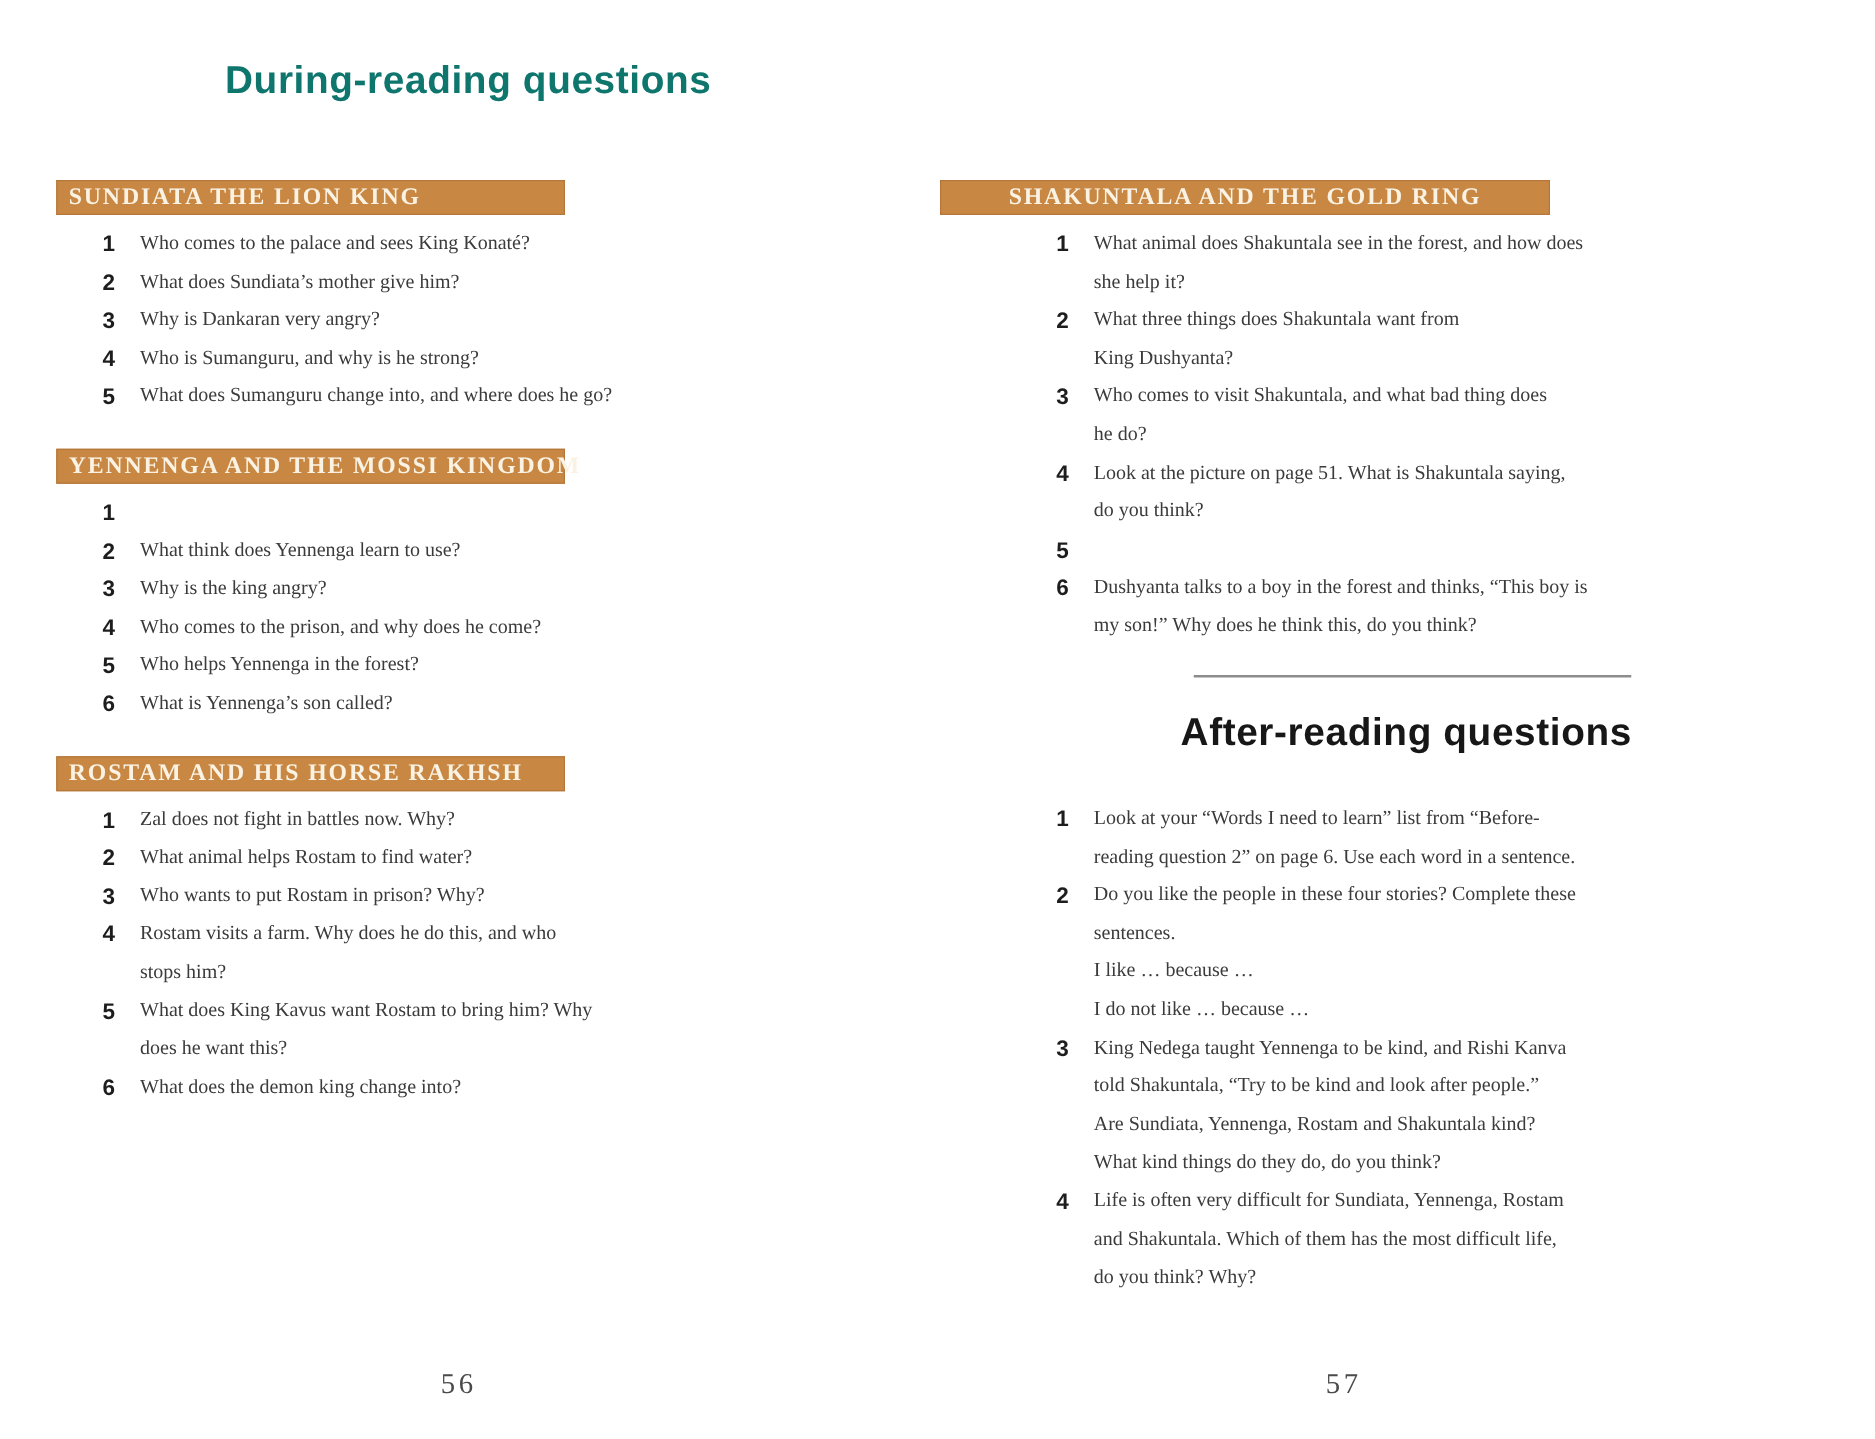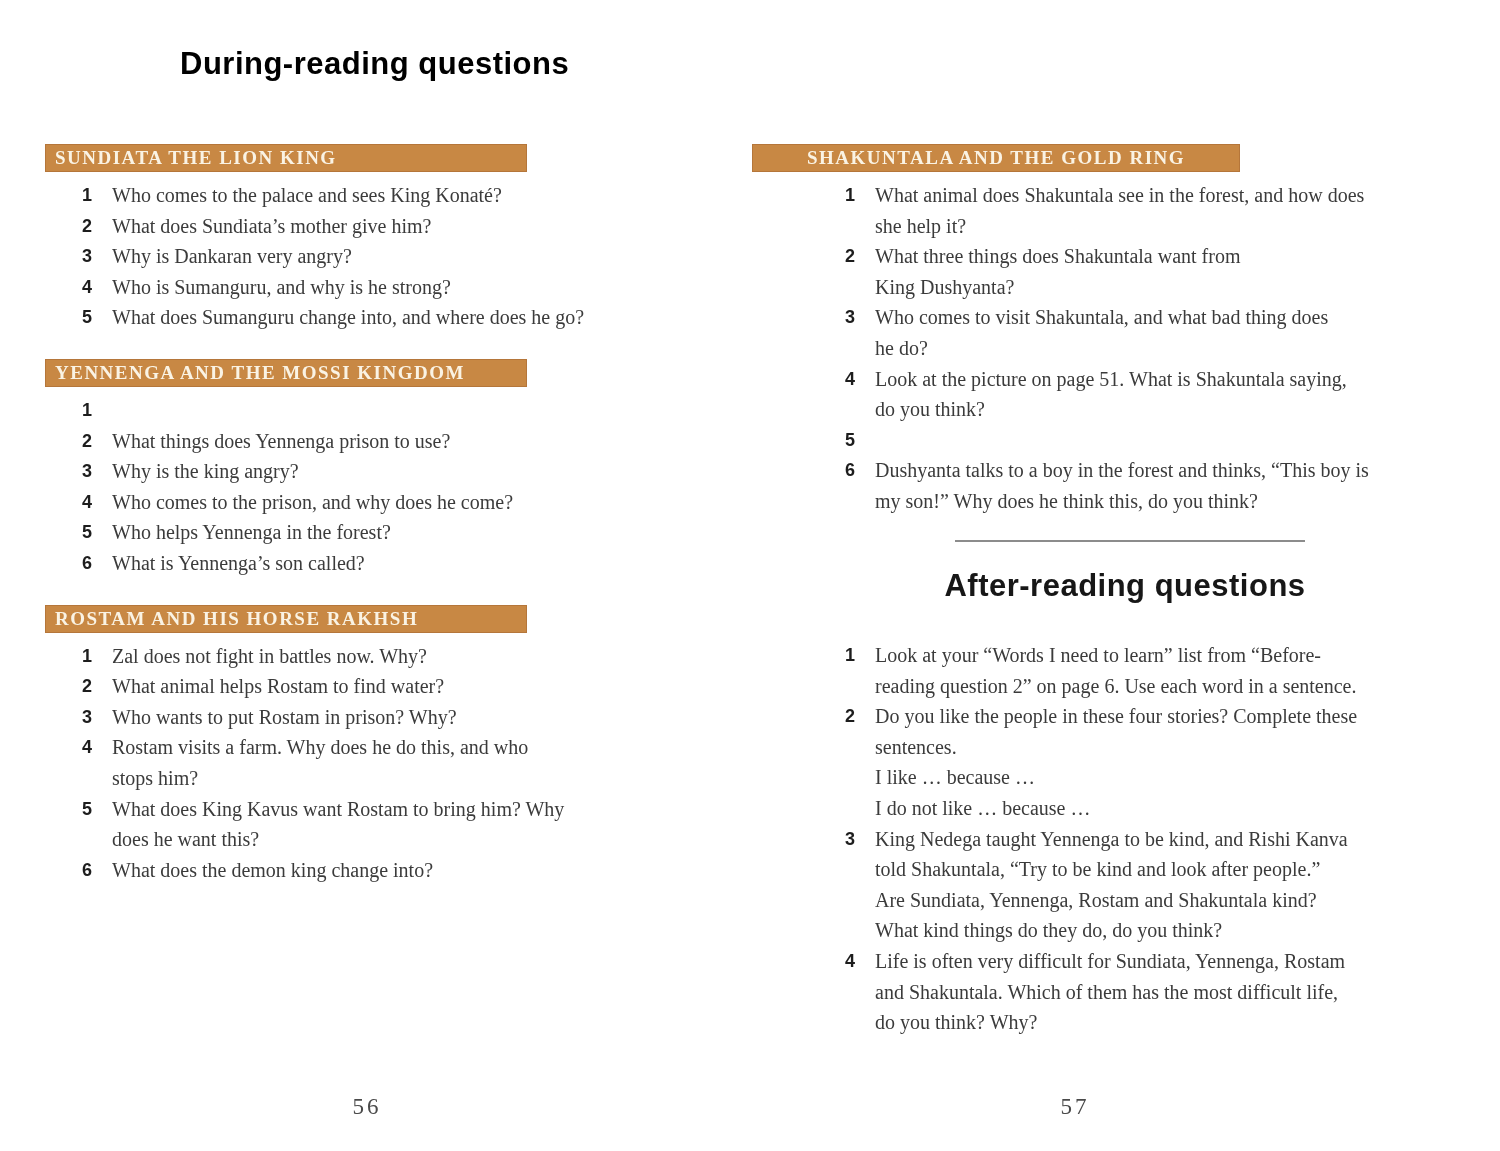--- a/index.html
+++ b/index.html
@@ -10,31 +10,31 @@
     background: #ffffff;
     font-family: "Liberation Serif", serif;
     overflow: hidden;
   }
   .page-title {
     position: absolute;
     font-family: "Liberation Sans", sans-serif;
     font-weight: 700;
     font-size: 31px;
     letter-spacing: 0.5px;
-    color: #000000;
+    color: #0f766e;
     margin: 0;
     white-space: nowrap;
   }
   #left-title { left: 180px; top: 46px; }
   .sections-block { position: absolute; }
   #left-sections  { left: 45px;  top: 144px; width: 625px; }
   #right-sections { left: 752px; top: 144px; width: 705px; }
   .bar {
     box-sizing: border-box;
-    width: 482px;
+    width: 407px;
     height: 28px;
     background: #c88844;
     border: 1px solid #b5763a;
     color: #faf3e4;
     font-family: "Liberation Serif", serif;
     font-weight: 700;
     font-size: 19px;
     letter-spacing: 1.5px;
     line-height: 26px;
     padding-left: 9px;
@@ -49,21 +49,21 @@
     flex: none;
     width: 30px;
     font-family: "Liberation Sans", sans-serif;
     font-weight: 700;
     font-size: 18px;
     line-height: 30.6px;
     color: #1d1d1d;
   }
   .q-text {
     flex: 1;
-    font-size: 20px;
+    font-size: 16px;
     line-height: 30.6px;
     color: #3b3b3b;
     white-space: pre-line;
   }
   #after-block { position: absolute; left: 752px; top: 516px; width: 705px; }
   .divider {
     margin: 24px 0 0 203px;
     width: 350px;
     height: 0;
     border-top: 2px solid #8c8c8c;
@@ -126,21 +126,21 @@
       </li>
     </ul>
 
     <div class="bar">YENNENGA AND THE MOSSI KINGDOM</div>
     <ul class="q-list">
       <li class="q-row">
         <span class="q-num">1</span>
       </li>
       <li class="q-row">
         <span class="q-num">2</span>
-        <span class="q-text">What things does Yennenga prison to use?</span>
+        <span class="q-text">What think does Yennenga learn to use?</span>
       </li>
       <li class="q-row">
         <span class="q-num">3</span>
         <span class="q-text">Why is the king angry?</span>
       </li>
       <li class="q-row">
         <span class="q-num">4</span>
         <span class="q-text">Who comes to the prison, and why does he come?</span>
       </li>
       <li class="q-row">

